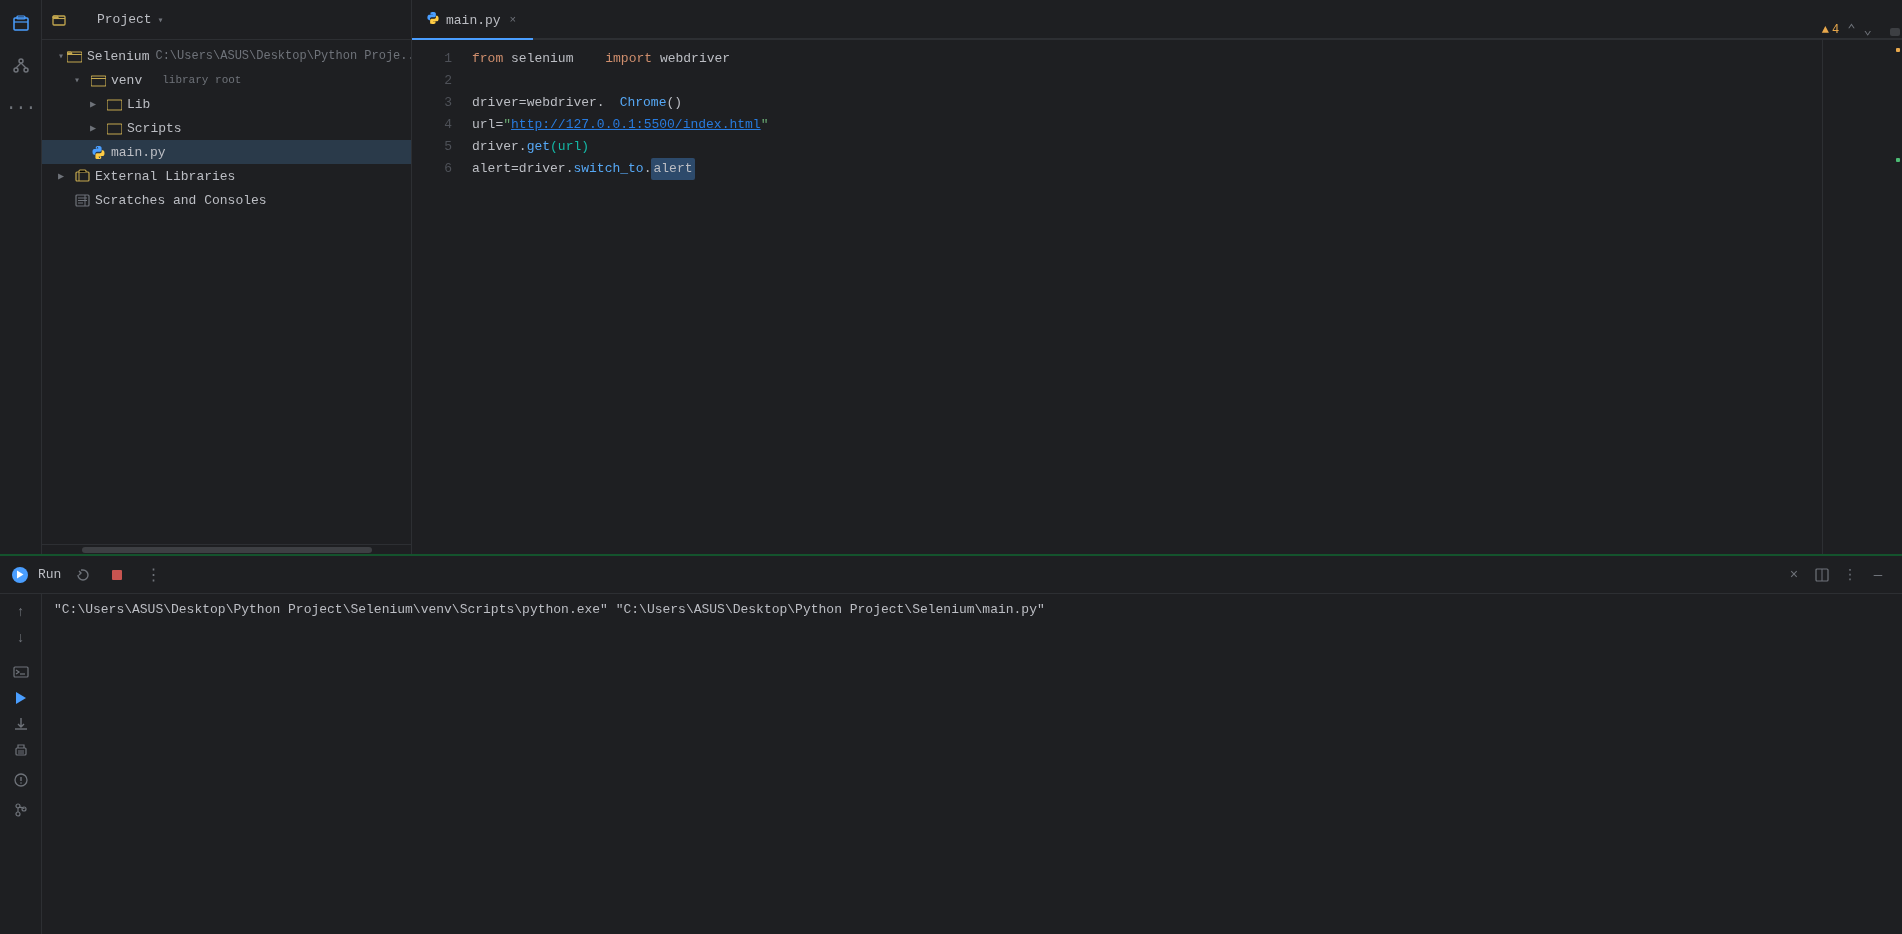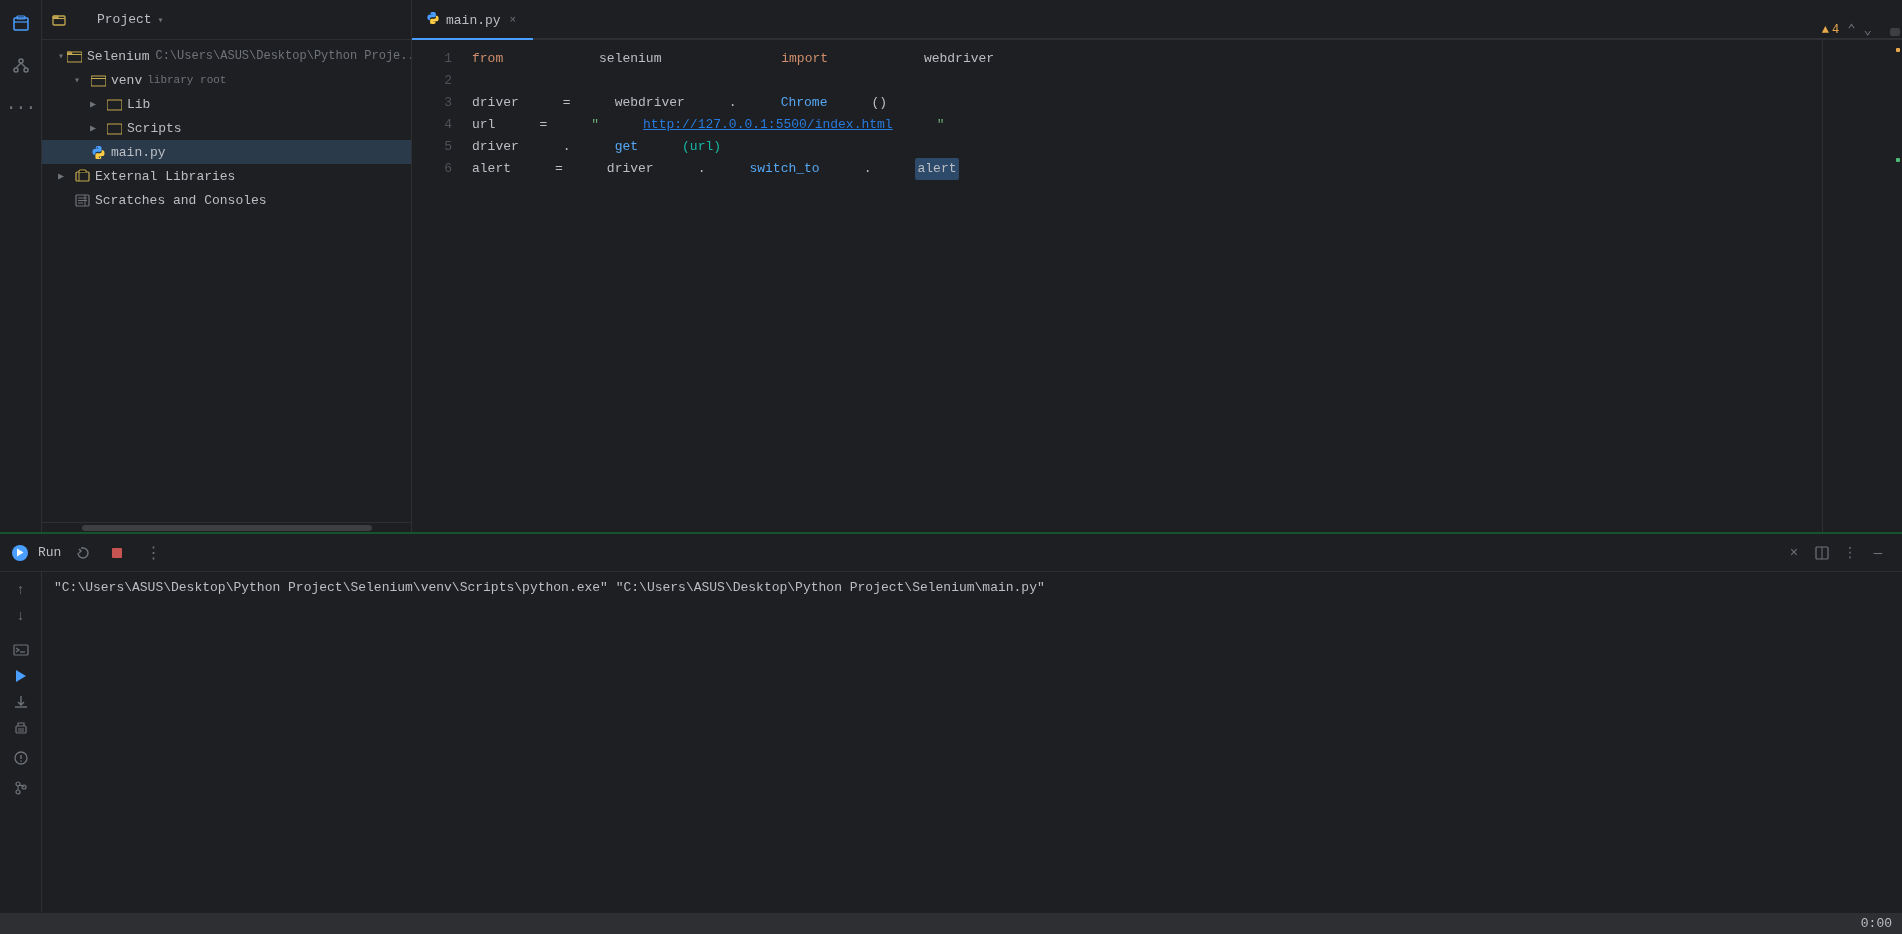--- a/index.html
+++ b/index.html
@@ -117,21 +117,21 @@
       flex-shrink: 0;
     }
 
     .folder-icon { color: #c4a84f; }
 
     .tree-label {
       font-size: 13px;
       color: #bcbec4;
     }
     .tree-label.path { color: #6f737a; font-size: 12px; margin-left: 6px; }
-    .tree-label.library-root { color: #6f737a; font-size: 11px; margin-left: 5px; }
+    .tree-label.library-root { color: #6f737a; font-size: 11px; margin-left: 20px; }
 
     
     .editor-area {
       flex: 1;
       display: flex;
       flex-direction: column;
       background: #1e1f22;
       overflow: hidden;
     }
 
@@ -197,21 +197,20 @@
       font-size: 13px;
       line-height: 22px;
       color: #bcbec4;
     }
 
     .code-line {
       height: 22px;
       white-space: pre;
       display: flex;
       align-items: center;
-      gap: 44px;
     }
 
     
     .kw-from { color: #cf8e6d; }
     .kw-import { color: #cf8e6d; margin-left: 24px; }
     .url-link { color: #287bde; text-decoration: underline; }
     .highlight-bg { background: #2d4a6b; border-radius: 2px; padding: 0 2px; }
 
     .warning-badge {
       display: flex;
@@ -522,21 +521,21 @@
 
         <div class="code-area">
 
           <div class="code-line">
             <span class="kw-from">from</span><span>&nbsp;</span><span style="color:#bcbec4;">selenium</span><span>&nbsp;</span><span class="kw-import">import</span><span>&nbsp;</span><span style="color:#bcbec4;">webdriver</span>
           </div>
 
           <div class="code-line"></div>
 
           <div class="code-line">
-            <span style="color:#bcbec4;">driver</span><span style="color:#bcbec4;">=</span><span style="color:#bcbec4;">webdriver</span><span style="color:#bcbec4;">.</span><span style="color:#56a8f5;">Chrome</span><span style="color:#bcbec4;">()</span>
+            <span style="color:#bcbec4;">driver</span><span style="color:#bcbec4;">=</span><span style="color:#bcbec4;">webdriver</span><span style="color:#bcbec4;">.</span><span style="color:#56a8f5;margin-left:15px;">Chrome</span><span style="color:#bcbec4;">()</span>
           </div>
 
           <div class="code-line">
             <span style="color:#bcbec4;">url</span><span style="color:#bcbec4;">=</span><span style="color:#6aab73;">"</span><span class="url-link">http://127.0.0.1:5500/index.html</span><span style="color:#6aab73;">"</span>
           </div>
 
           <div class="code-line">
             <span style="color:#bcbec4;">driver</span><span style="color:#bcbec4;">.</span><span style="color:#56a8f5;">get</span><span style="color:#14b8a6;">(url)</span>
           </div>
 
@@ -650,16 +649,13 @@
             </svg>
         </div>
       </div>
 
       <div class="bottom-panel-content">
         <div class="console-command">"C:\Users\ASUS\Desktop\Python Project\Selenium\venv\Scripts\python.exe" "C:\Users\ASUS\Desktop\Python Project\Selenium\main.py"</div>
       </div>
     </div>
   </div>
 
-  <div class="status-bar">
-    <div style="margin-left:auto;">0:00</div>
-  </div>
 </div>
 
 </body></html>

